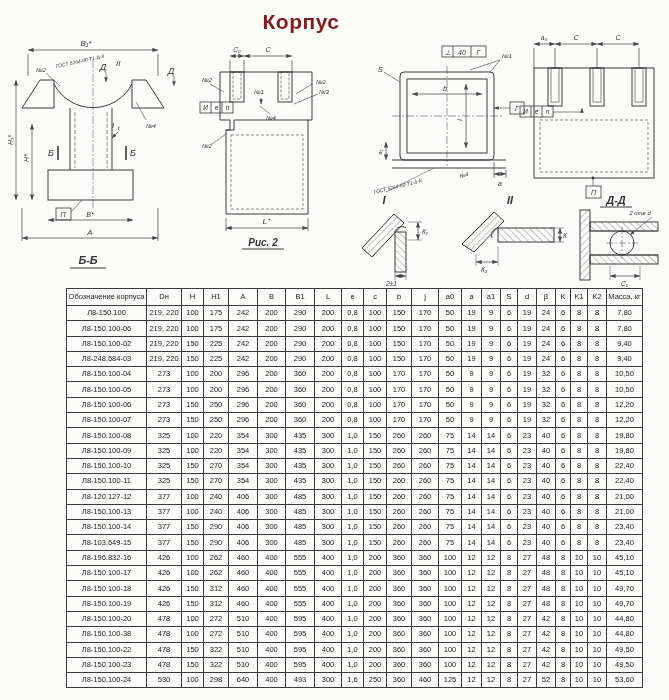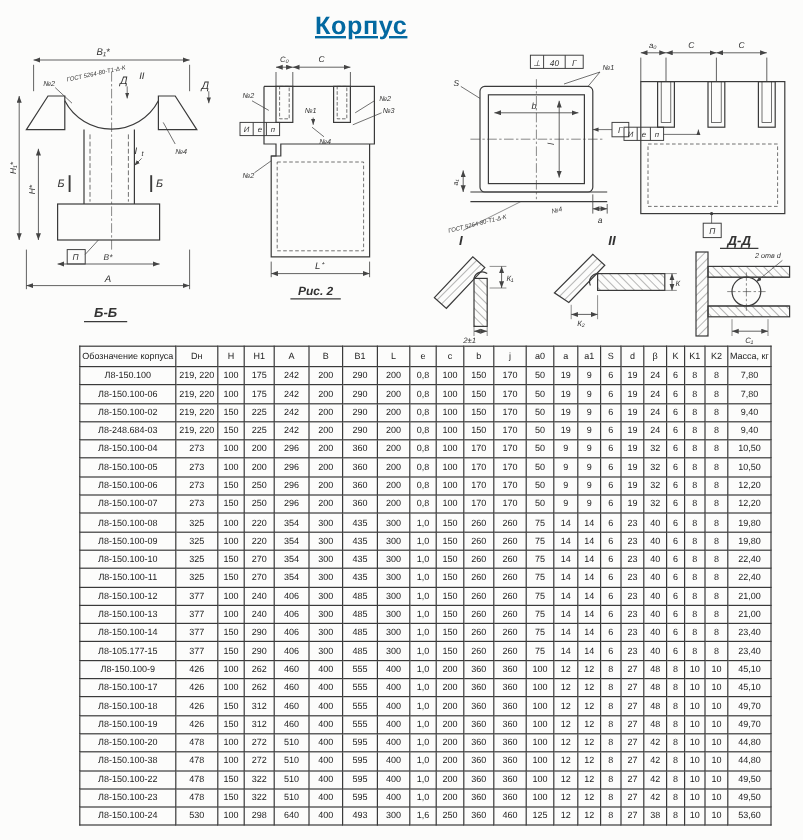--- a/index.html
+++ b/index.html
@@ -3,21 +3,21 @@
 <meta charset="utf-8">
 <style>
   html,body{margin:0;padding:0;}
   body{
     width:669px;height:700px;position:relative;overflow:hidden;
     background:#fcfcfb;color:#1c1c1c;
     font-family:"Liberation Sans", sans-serif;
   }
   .page-title{
     position:absolute;top:10px;left:0;width:602px;text-align:center;
-    font-size:21px;font-weight:600;letter-spacing:.5px;color:#0369a1;text-decoration:underline;
+    font-size:21px;font-weight:600;letter-spacing:.5px;color:#7f1d1d;
   }
   .drawings{position:absolute;left:0;top:28px;width:669px;height:258px;}
   .drawings svg{position:absolute;overflow:visible;}
   svg text{font-family:"Liberation Sans", sans-serif;font-style:italic;fill:#333;}
   svg .cap{font-style:italic;font-weight:bold;}
   .tbl-wrap{position:absolute;left:66px;top:288px;width:576px;}
   table{border-collapse:collapse;table-layout:fixed;width:576px;}
   th,td{
     border:1px solid #3a3a3a;text-align:center;vertical-align:middle;
     font-size:7.5px;padding:0;height:14.3px;line-height:1.05;
@@ -627,21 +627,21 @@
           <td>14</td>
           <td>6</td>
           <td>23</td>
           <td>40</td>
           <td>6</td>
           <td>8</td>
           <td>8</td>
           <td>22,40</td>
         </tr>
         <tr>
-          <td>Л8-150.100-12</td>
+          <td>Л8-120.127-12</td>
           <td>377</td>
           <td>100</td>
           <td>240</td>
           <td>406</td>
           <td>300</td>
           <td>485</td>
           <td>300</td>
           <td>1,0</td>
           <td>150</td>
           <td>260</td>
@@ -699,21 +699,21 @@
           <td>14</td>
           <td>6</td>
           <td>23</td>
           <td>40</td>
           <td>6</td>
           <td>8</td>
           <td>8</td>
           <td>23,40</td>
         </tr>
         <tr>
-          <td>Л8-105.177-15</td>
+          <td>Л8-103.649-15</td>
           <td>377</td>
           <td>150</td>
           <td>290</td>
           <td>406</td>
           <td>300</td>
           <td>485</td>
           <td>300</td>
           <td>1,0</td>
           <td>150</td>
           <td>260</td>
@@ -723,21 +723,21 @@
           <td>14</td>
           <td>6</td>
           <td>23</td>
           <td>40</td>
           <td>6</td>
           <td>8</td>
           <td>8</td>
           <td>23,40</td>
         </tr>
         <tr>
-          <td>Л8-150.100-9</td>
+          <td>Л8-196.832-16</td>
           <td>426</td>
           <td>100</td>
           <td>262</td>
           <td>460</td>
           <td>400</td>
           <td>555</td>
           <td>400</td>
           <td>1,0</td>
           <td>200</td>
           <td>360</td>
@@ -932,21 +932,21 @@
           <td>300</td>
           <td>1,6</td>
           <td>250</td>
           <td>360</td>
           <td>460</td>
           <td>125</td>
           <td>12</td>
           <td>12</td>
           <td>8</td>
           <td>27</td>
-          <td>38</td>
+          <td>52</td>
           <td>8</td>
           <td>10</td>
           <td>10</td>
           <td>53,60</td>
         </tr>
       </tbody>
   </table>
 </div>
 
 </body></html>

